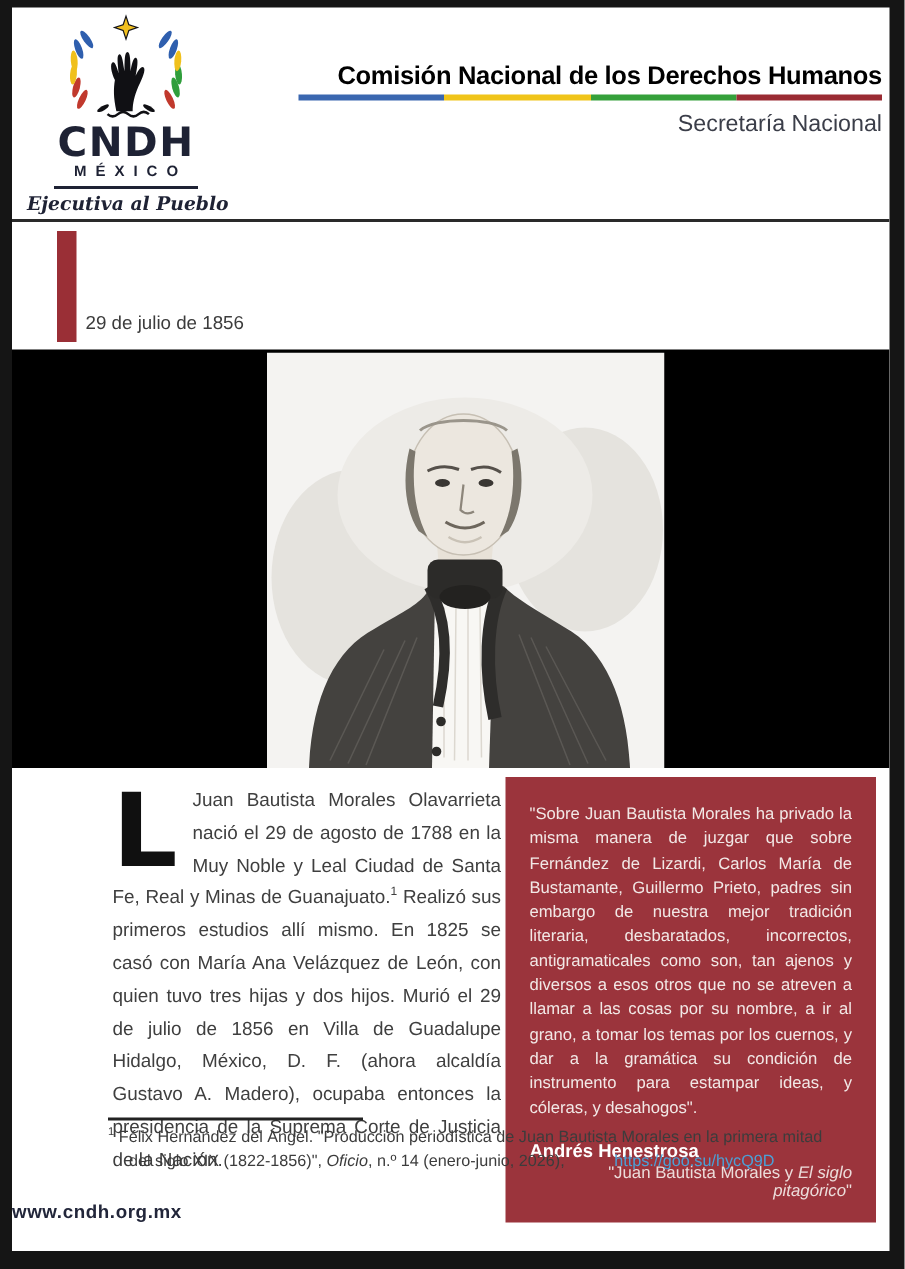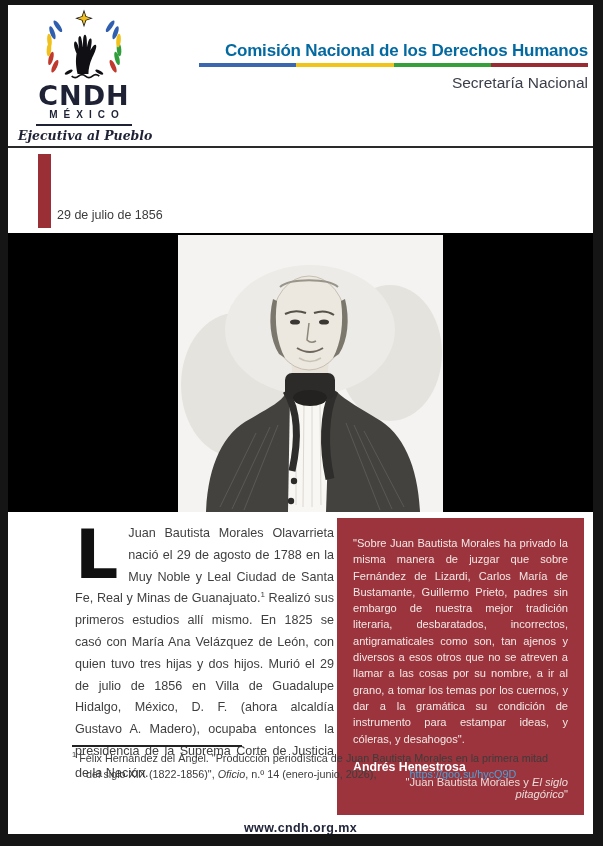--- a/index.html
+++ b/index.html
@@ -27,21 +27,21 @@
     font-size:10px; font-weight:700; color:#1e2234; letter-spacing:6px;
     margin-top:0; padding-left:6px;
   }
   .logo-line { width:96px; height:2px; background:#1e2234; margin:4px auto 2px auto; }
   .logo-motto {
     font-family:"DejaVu Serif", serif; font-style:italic; font-weight:700;
     font-size:12.5px; color:#1e2234; white-space:nowrap;
   }
   .org-title {
     position:absolute; right:5px; top:36px; width:420px;
-    text-align:right; font-size:17px; font-weight:800; color:#0369a1;
+    text-align:right; font-size:17px; font-weight:800; color:#000000;
     letter-spacing:-0.2px; white-space:nowrap;
   }
   .rainbow-divider {
     position:absolute; left:191px; right:5px; top:58px; height:3.5px;
     display:flex;
   }
   .rainbow-divider span { flex:1; height:100%; }
   .seg-blue  { background:#3a67b0; }
   .seg-yellow{ background:#f0c419; }
   .seg-green { background:#35a03a; }
@@ -90,22 +90,22 @@
     position:absolute; left:64px; top:746px; width:478px;
     font-size:10.8px; line-height:15.5px; color:#3c3c3c;
     padding-left:14px; text-indent:-14px;
   }
   .footnote sup { font-size:7.5px; line-height:0; }
   .footnote .it { font-style:italic; }
   .footnote a { color:#4ba0d6; text-decoration:none;padding-left:30px; }
   
   .site-footer {
     position:absolute; left:0; top:796px; width:100%;
-    text-align:center; font-size:12.5px; font-weight:800;
-    color:#22263a; letter-spacing:0.4px;margin-top:20px;
+    text-align:left; font-size:12.5px; font-weight:800;
+    color:#22263a; letter-spacing:0.4px;
   }
 </style>
 </head>
 <body>
 
 <div class="page">
 
   <div class="logo">
     <svg viewBox="0 0 210 150" width="104" height="74">
 

